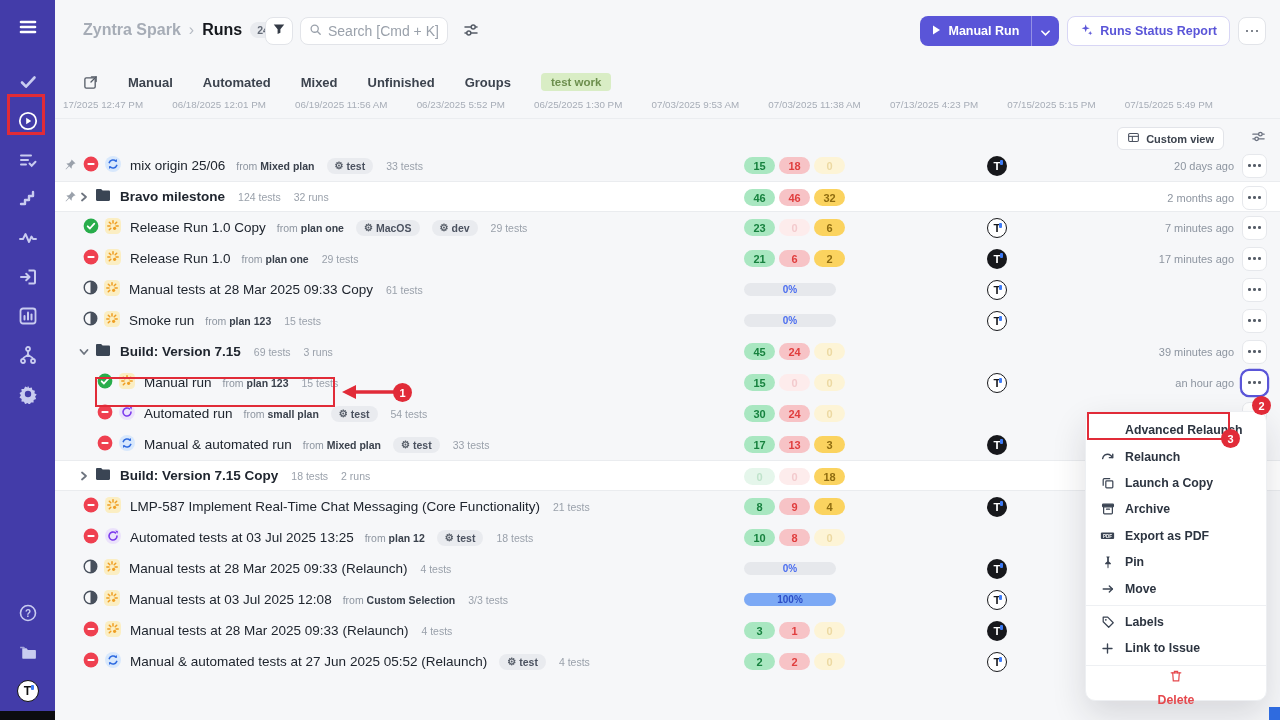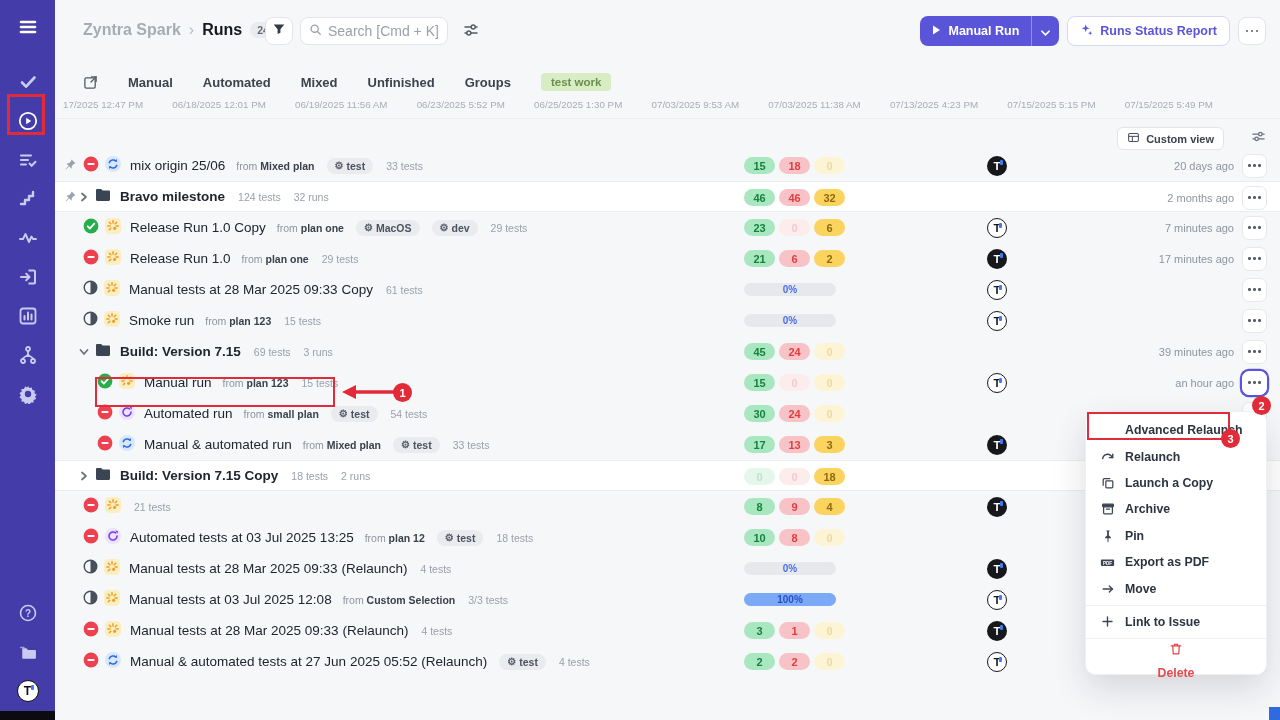--- a/index.html
+++ b/index.html
@@ -736,20 +736,21 @@
                 <g stroke="#ef9e22" stroke-width="1.5" stroke-linecap="round">
                   <line x1="8" y1="2.8" x2="8" y2="5"></line>
                   <line x1="11.7" y1="4.3" x2="10.2" y2="5.8"></line>
                   <line x1="13.2" y1="8" x2="11" y2="8"></line>
                   <line x1="4.3" y1="4.3" x2="5.8" y2="5.8"></line>
                   <line x1="2.8" y1="8" x2="5" y2="8"></line>
                   <line x1="5.8" y1="10.2" x2="4.3" y2="11.7"></line>
                 </g>
                 <circle cx="9.6" cy="10.3" r="1.6" fill="#ef9e22"></circle>
               </svg></span>
+            <span class="rname">LMP-587 Implement Real-Time Chat Messaging (Core Functionality)</span>
             <span class="rmeta">21 tests</span>
           </div>
           <div class="stats">
             <span class="pill g1">8</span>
             <span class="pill r1">9</span>
             <span class="pill y1">4</span>
           </div>
           <div class="avatar filled">T<span class="acc"></span></div>
           <div class="rmore">
             <span class="dots">
@@ -971,45 +972,54 @@
           <svg width="14" height="14" viewBox="0 0 16 16" fill="none" stroke="#3b4453" stroke-width="1.4">
             <rect x="1.8" y="2.5" width="12.4" height="3" rx=".8" fill="#3b4453"></rect>
             <path d="M3 5.5v7a1 1 0 0 0 1 1h8a1 1 0 0 0 1-1v-7"></path>
             <line x1="6.3" y1="8.2" x2="9.7" y2="8.2" stroke-linecap="round"></line>
           </svg>
         </span>
         <span>Archive</span>
       </div>
       <div class="mi">
         <span class="mic">
-          <svg width="14" height="14" viewBox="0 0 16 16" fill="#3b4453">
-            <path d="M6.2 1.8h3.6v.4L9 3.5v4l2.3 2v1.2H8.6v3.5L8 15.5l-.6-1.3v-3.5H4.7V9.5l2.3-2v-4l-.8-1.3z"></path>
-          </svg>
-        </span>
-        <span>Pin</span>
-      </div>
-      <div class="mi">
-        <span class="mic">
           <svg width="15" height="13" viewBox="0 0 17 14">
             <rect x="1" y="3.5" width="15" height="7.5" rx="1.2" fill="#3b4453"></rect>
             <text x="8.5" y="9.6" text-anchor="middle" font-size="5.2" font-weight="bold" fill="#fff" font-family="Liberation Sans, sans-serif">PDF</text>
           </svg>
         </span>
         <span>Export as PDF</span>
+      </div>
+      <div class="mi">
+        <span class="mic">
+          <svg width="14" height="14" viewBox="0 0 16 16" fill="#3b4453">
+            <path d="M6.2 1.8h3.6v.4L9 3.5v4l2.3 2v1.2H8.6v3.5L8 15.5l-.6-1.3v-3.5H4.7V9.5l2.3-2v-4l-.8-1.3z"></path>
+          </svg>
+        </span>
+        <span>Pin</span>
       </div>
       <div class="mi">
         <span class="mic">
           <svg width="14" height="14" viewBox="0 0 16 16" fill="none" stroke="#3b4453" stroke-width="1.6" stroke-linecap="round" stroke-linejoin="round">
             <line x1="2.5" y1="8" x2="13" y2="8"></line>
             <path d="M9.5 4.5L13 8l-3.5 3.5"></path>
           </svg>
         </span>
         <span>Move</span>
       </div>
       <div class="mdiv"></div>
+      <div class="mi">
+        <span class="mic">
+          <svg width="14" height="14" viewBox="0 0 16 16" fill="none" stroke="#3b4453" stroke-width="1.4" stroke-linejoin="round">
+            <path d="M2.5 2.5h5.2L14 8.8 8.8 14 2.5 7.7z"></path>
+            <circle cx="5.5" cy="5.5" r="1" fill="#3b4453" stroke="none"></circle>
+          </svg>
+        </span>
+        <span>Labels</span>
+      </div>
       <div class="mi">
         <span class="mic">
           <svg width="13" height="13" viewBox="0 0 16 16" stroke="#3b4453" stroke-width="1.7" stroke-linecap="round">
             <line x1="8" y1="2.5" x2="8" y2="13.5"></line>
             <line x1="2.5" y1="8" x2="13.5" y2="8"></line>
           </svg>
         </span>
         <span>Link to Issue</span>
       </div>
       <div class="mdiv"></div>

